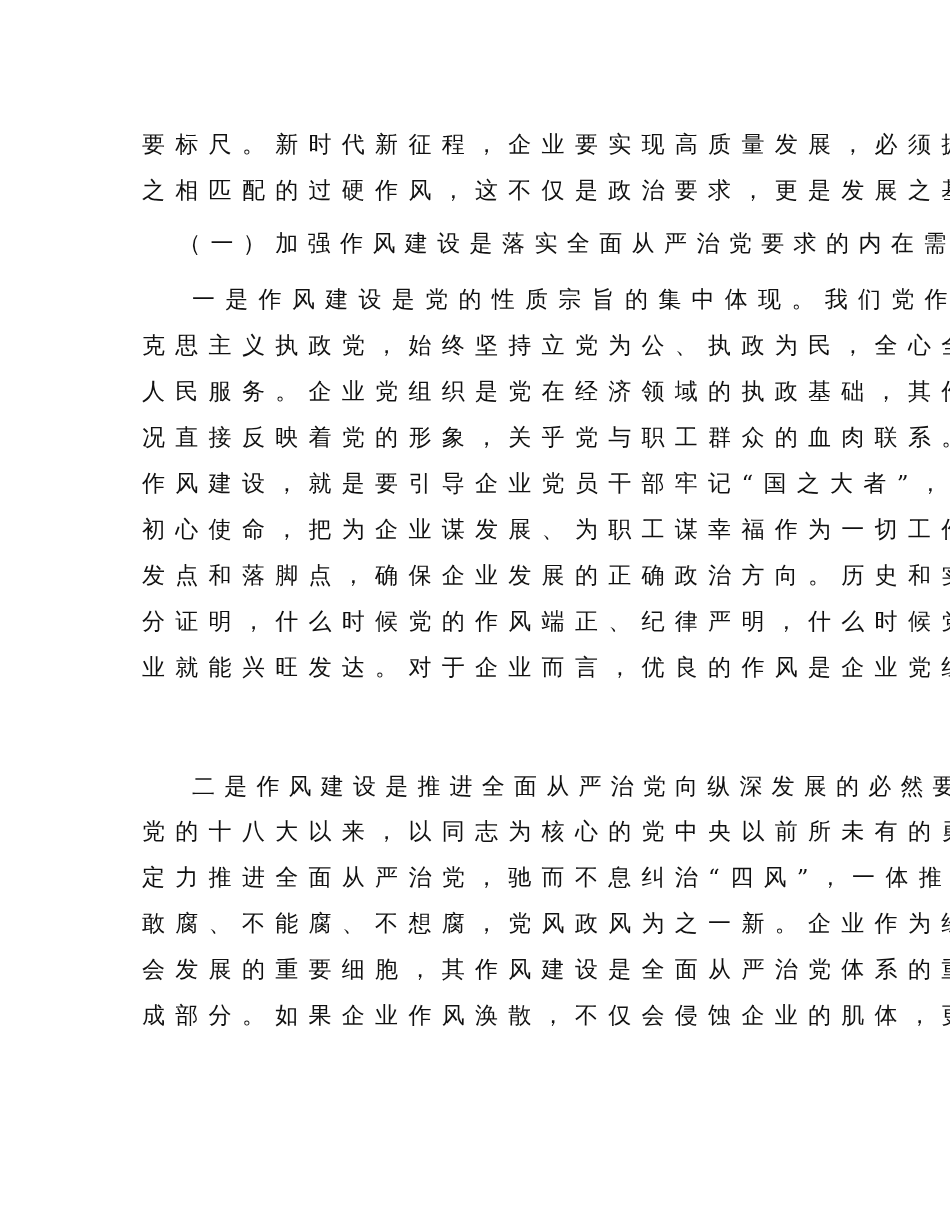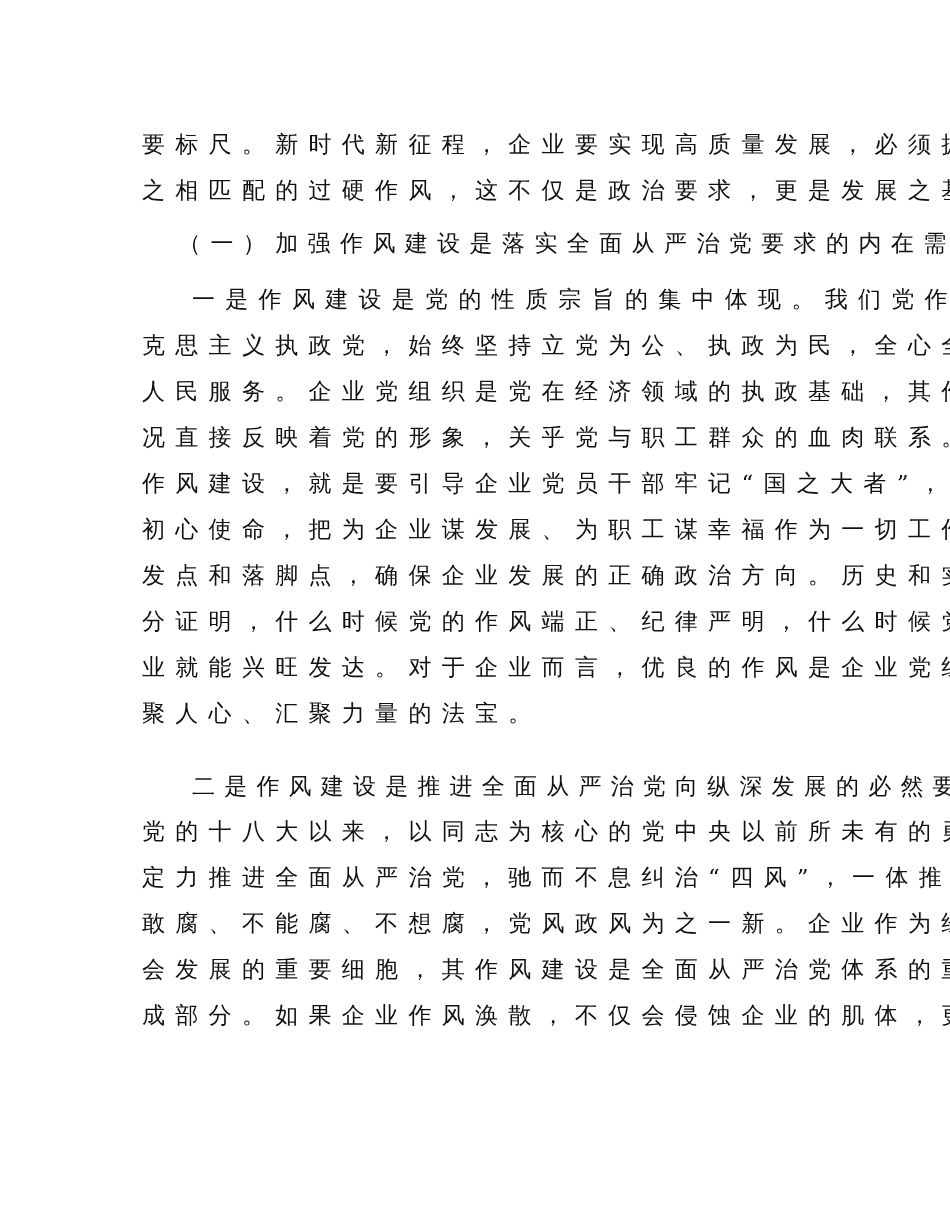--- a/index.html
+++ b/index.html
@@ -58,21 +58,20 @@
 
   <div class="line indent" style="top:284px;">一是作风建设是党的性质宗旨的集中体现。我们党作为马</div>
   <div class="line" style="top:330px;">克思主义执政党，始终坚持立党为公、执政为民，全心全意为</div>
   <div class="line" style="top:376px;">人民服务。企业党组织是党在经济领域的执政基础，其作风状</div>
   <div class="line" style="top:422px;">况直接反映着党的形象，关乎党与职工群众的血肉联系。加强</div>
   <div class="line" style="top:468px;">作风建设，就是要引导企业党员干部牢记“国之大者”，坚守</div>
   <div class="line" style="top:514px;">初心使命，把为企业谋发展、为职工谋幸福作为一切工作的出</div>
   <div class="line" style="top:560px;">发点和落脚点，确保企业发展的正确政治方向。历史和实践充</div>
   <div class="line" style="top:606px;">分证明，什么时候党的作风端正、纪律严明，什么时候党的事</div>
   <div class="line" style="top:652px;">业就能兴旺发达。对于企业而言，优良的作风是企业党组织凝</div>
-  <div class="line" style="top:698px;">聚人心、汇聚力量的法宝。</div>
 
   <div class="line indent tight" style="top:771px;">二是作风建设是推进全面从严治党向纵深发展的必然要求。</div>
   <div class="line" style="top:816px;">党的十八大以来，以同志为核心的党中央以前所未有的勇气和</div>
   <div class="line" style="top:862px;">定力推进全面从严治党，驰而不息纠治“四风”，一体推进不</div>
   <div class="line" style="top:908px;">敢腐、不能腐、不想腐，党风政风为之一新。企业作为经济社</div>
   <div class="line" style="top:954px;">会发展的重要细胞，其作风建设是全面从严治党体系的重要组</div>
   <div class="line" style="top:1000px;">成部分。如果企业作风涣散，不仅会侵蚀企业的肌体，更会削</div>
 
 </div>
 

